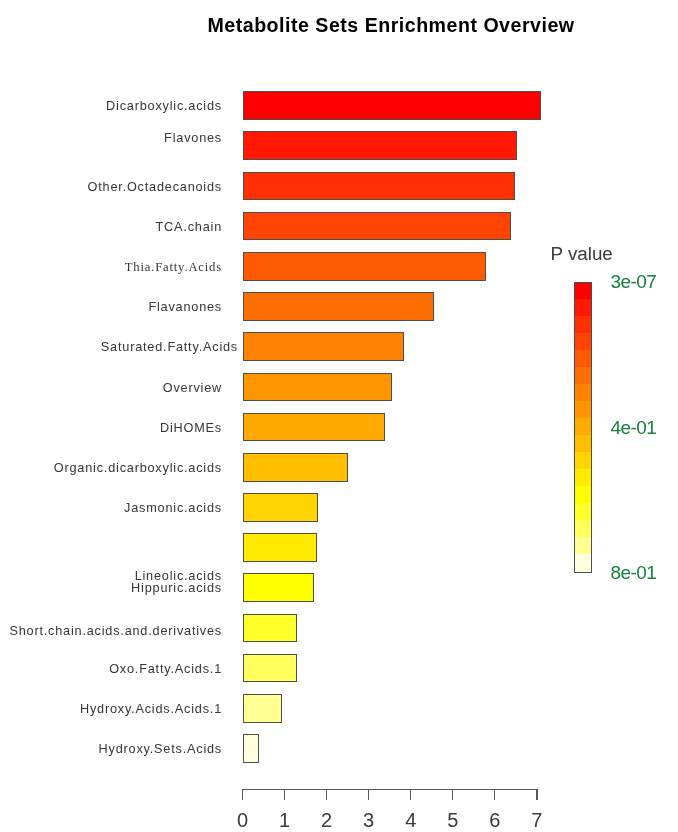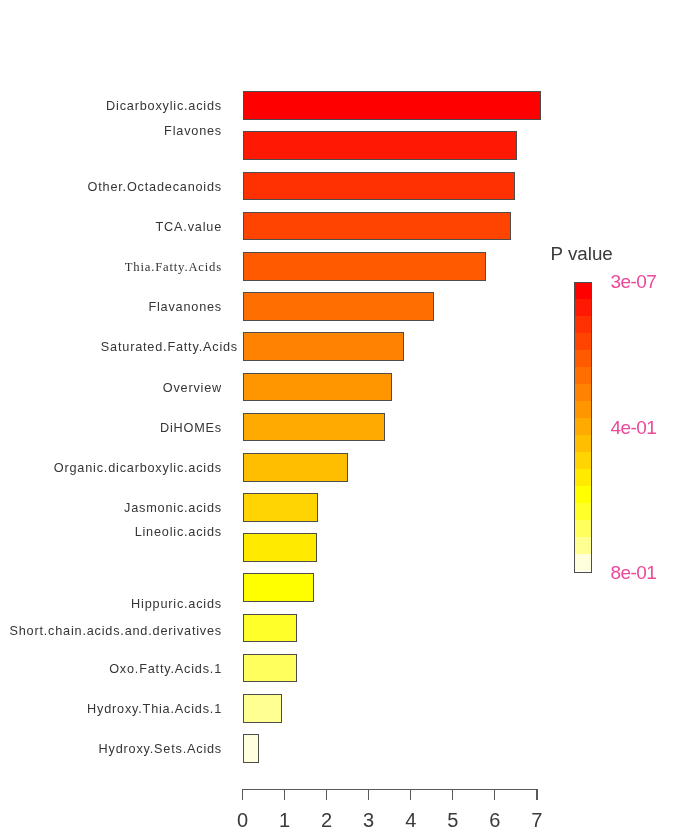--- a/index.html
+++ b/index.html
@@ -36,61 +36,62 @@
 
   
   #legend-title {
     position:absolute; white-space:nowrap;
     font-size:18.8px; line-height:19px; color:#3a3a3a;
   }
   #legend-bar { position:absolute; box-sizing:border-box; border:1.2px solid #4d4d4d; overflow:hidden; }
   .legend-band { position:absolute; left:0; right:0; }
   .legend-label {
     position:absolute; white-space:nowrap;
-    font-size:19px; line-height:19px; letter-spacing:-0.6px; color:#ec4899;
+    font-size:19px; line-height:19px; letter-spacing:-0.6px; color:#15803d;
   }
 </style>
 </head>
 <body>
 
 <div id="chart-root">
 
+  <div id="chart-title">Metabolite Sets Enrichment Overview</div>
 
   <div id="plot-area">
     <div class="bar-label" style="right:456.0px;top:100.30px;">Dicarboxylic.acids</div>
     <div class="bar" style="left: 242.5px; top: 91.3px; width: 298.48px; height: 28.6px; background: rgb(255, 0, 0);"></div>
-    <div class="bar-label" style="right:456.0px;top:125px;">Flavones</div>
+    <div class="bar-label" style="right:456.0px;top:132px;">Flavones</div>
     <div class="bar" style="left: 242.5px; top: 131.48px; width: 274.94px; height: 28.6px; background: rgb(255, 24, 2);"></div>
     <div class="bar-label" style="right:456.0px;top:180.66px;">Other.Octadecanoids</div>
     <div class="bar" style="left: 242.5px; top: 171.66px; width: 272px; height: 28.6px; background: rgb(255, 48, 2);"></div>
-    <div class="bar-label" style="right:456.0px;top:220.84px;">TCA.value</div>
+    <div class="bar-label" style="right:456.0px;top:220.84px;">TCA.chain</div>
     <div class="bar" style="left: 242.5px; top: 211.84px; width: 268.22px; height: 28.6px; background: rgb(255, 68, 2);"></div>
     <div class="bar-label" style="right:456.0px;top:261.02px;font-family:Liberation Serif, serif;">Thia.Fatty.Acids</div>
     <div class="bar" style="left: 242.5px; top: 252.02px; width: 243.41px; height: 28.6px; background: rgb(255, 90, 0);"></div>
     <div class="bar-label" style="right:456.0px;top:301.20px;margin-left:12px;">Flavanones</div>
     <div class="bar" style="left: 242.5px; top: 292.2px; width: 191.7px; height: 28.6px; background: rgb(255, 110, 0);"></div>
     <div class="bar-label" style="right:440px;top:341.38px;">Saturated.Fatty.Acids</div>
     <div class="bar" style="left: 242.5px; top: 332.38px; width: 161.43px; height: 28.6px; background: rgb(255, 130, 0);"></div>
     <div class="bar-label" style="right:456.0px;top:381.56px;">Overview</div>
     <div class="bar" style="left: 242.5px; top: 372.56px; width: 149.66px; height: 28.6px; background: rgb(255, 150, 0);"></div>
     <div class="bar-label" style="right:456.0px;top:421.74px;">DiHOMEs</div>
     <div class="bar" style="left: 242.5px; top: 412.74px; width: 142.1px; height: 28.6px; background: rgb(255, 170, 0);"></div>
     <div class="bar-label" style="right:456.0px;top:461.92px;">Organic.dicarboxylic.acids</div>
     <div class="bar" style="left: 242.5px; top: 452.92px; width: 105.1px; height: 28.6px; background: rgb(255, 191, 0);"></div>
     <div class="bar-label" style="right:456.0px;top:502.10px;">Jasmonic.acids</div>
     <div class="bar" style="left: 242.5px; top: 493.1px; width: 75.25px; height: 28.6px; background: rgb(255, 212, 0);"></div>
-    <div class="bar-label" style="right:456.0px;top:526px;">Lineolic.acids</div>
+    <div class="bar-label" style="right:456.0px;top:570px;">Lineolic.acids</div>
     <div class="bar" style="left: 242.5px; top: 533.28px; width: 74.41px; height: 28.6px; background: rgb(255, 234, 0);"></div>
-    <div class="bar-label" style="right:456.0px;top:582.46px;margin-top:16px;">Hippuric.acids</div>
+    <div class="bar-label" style="right:456.0px;top:582.46px;">Hippuric.acids</div>
     <div class="bar" style="left: 242.5px; top: 573.46px; width: 71.89px; height: 28.6px; background: rgb(255, 255, 0);"></div>
     <div class="bar-label" style="right:456.0px;top:625px;text-align:right;">Short.chain.acids.and.derivatives</div>
     <div class="bar" style="left: 242.5px; top: 613.64px; width: 54.65px; height: 28.6px; background: rgb(255, 255, 42);"></div>
     <div class="bar-label" style="right:456.0px;top:662.82px;margin-left:42px;">Oxo.Fatty.Acids.1</div>
     <div class="bar" style="left: 242.5px; top: 653.82px; width: 54.65px; height: 28.6px; background: rgb(255, 255, 94);"></div>
-    <div class="bar-label" style="right:456.0px;top:703.00px;">Hydroxy.Thia.Acids.1</div>
+    <div class="bar-label" style="right:456.0px;top:703.00px;">Hydroxy.Acids.Acids.1</div>
     <div class="bar" style="left: 242.5px; top: 694px; width: 39.1px; height: 28.6px; background: rgb(255, 255, 146);"></div>
     <div class="bar-label" style="right:456.0px;top:743.18px;">Hydroxy.Sets.Acids</div>
     <div class="bar" style="left: 242.5px; top: 734.18px; width: 16.82px; height: 28.6px; background: rgb(255, 255, 221);"></div>
   </div>
 
   <svg id="axis-svg" width="678" height="832">
     <path d="M 242.5 800.0 L 242.5 789.5 L 536.8 789.5 L 536.8 800.0" stroke="#595959" stroke-width="1.4" fill="none" shape-rendering="crispEdges"></path>
     <path d="M 284.5 789.5 L 284.5 800.0 M 326.6 789.5 L 326.6 800.0 M 368.6 789.5 L 368.6 800.0 M 410.7 789.5 L 410.7 800.0 M 452.7 789.5 L 452.7 800.0 M 494.7 789.5 L 494.7 800.0" stroke="#595959" stroke-width="1.4" fill="none" shape-rendering="crispEdges"></path>
   </svg>
 

